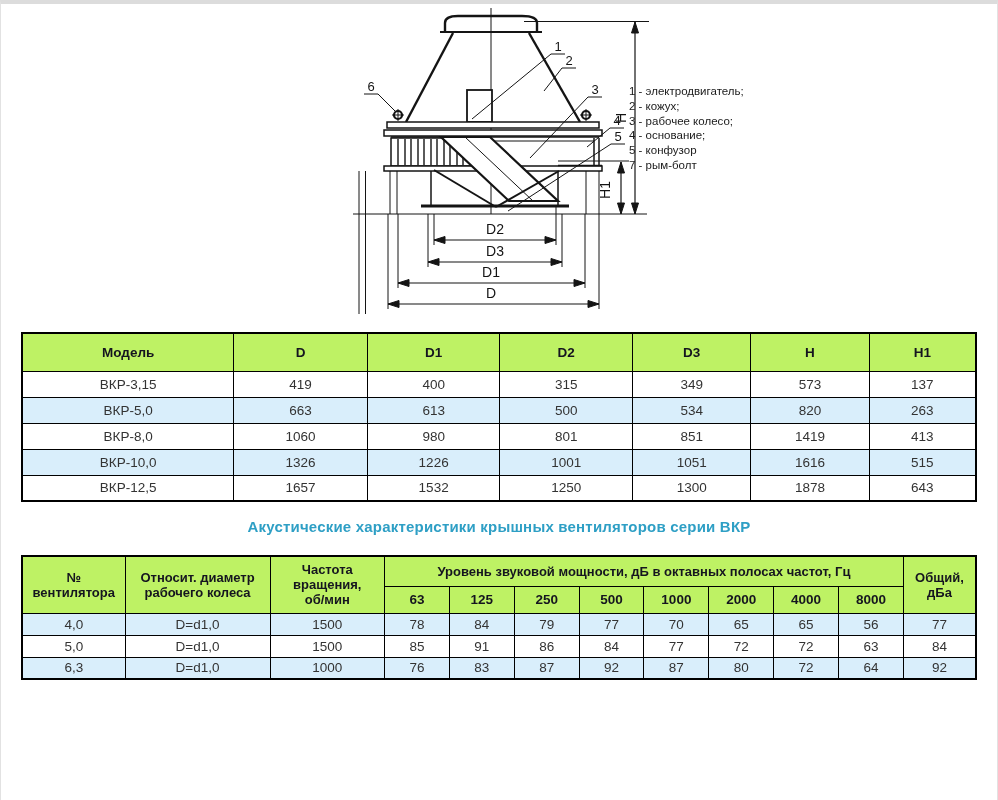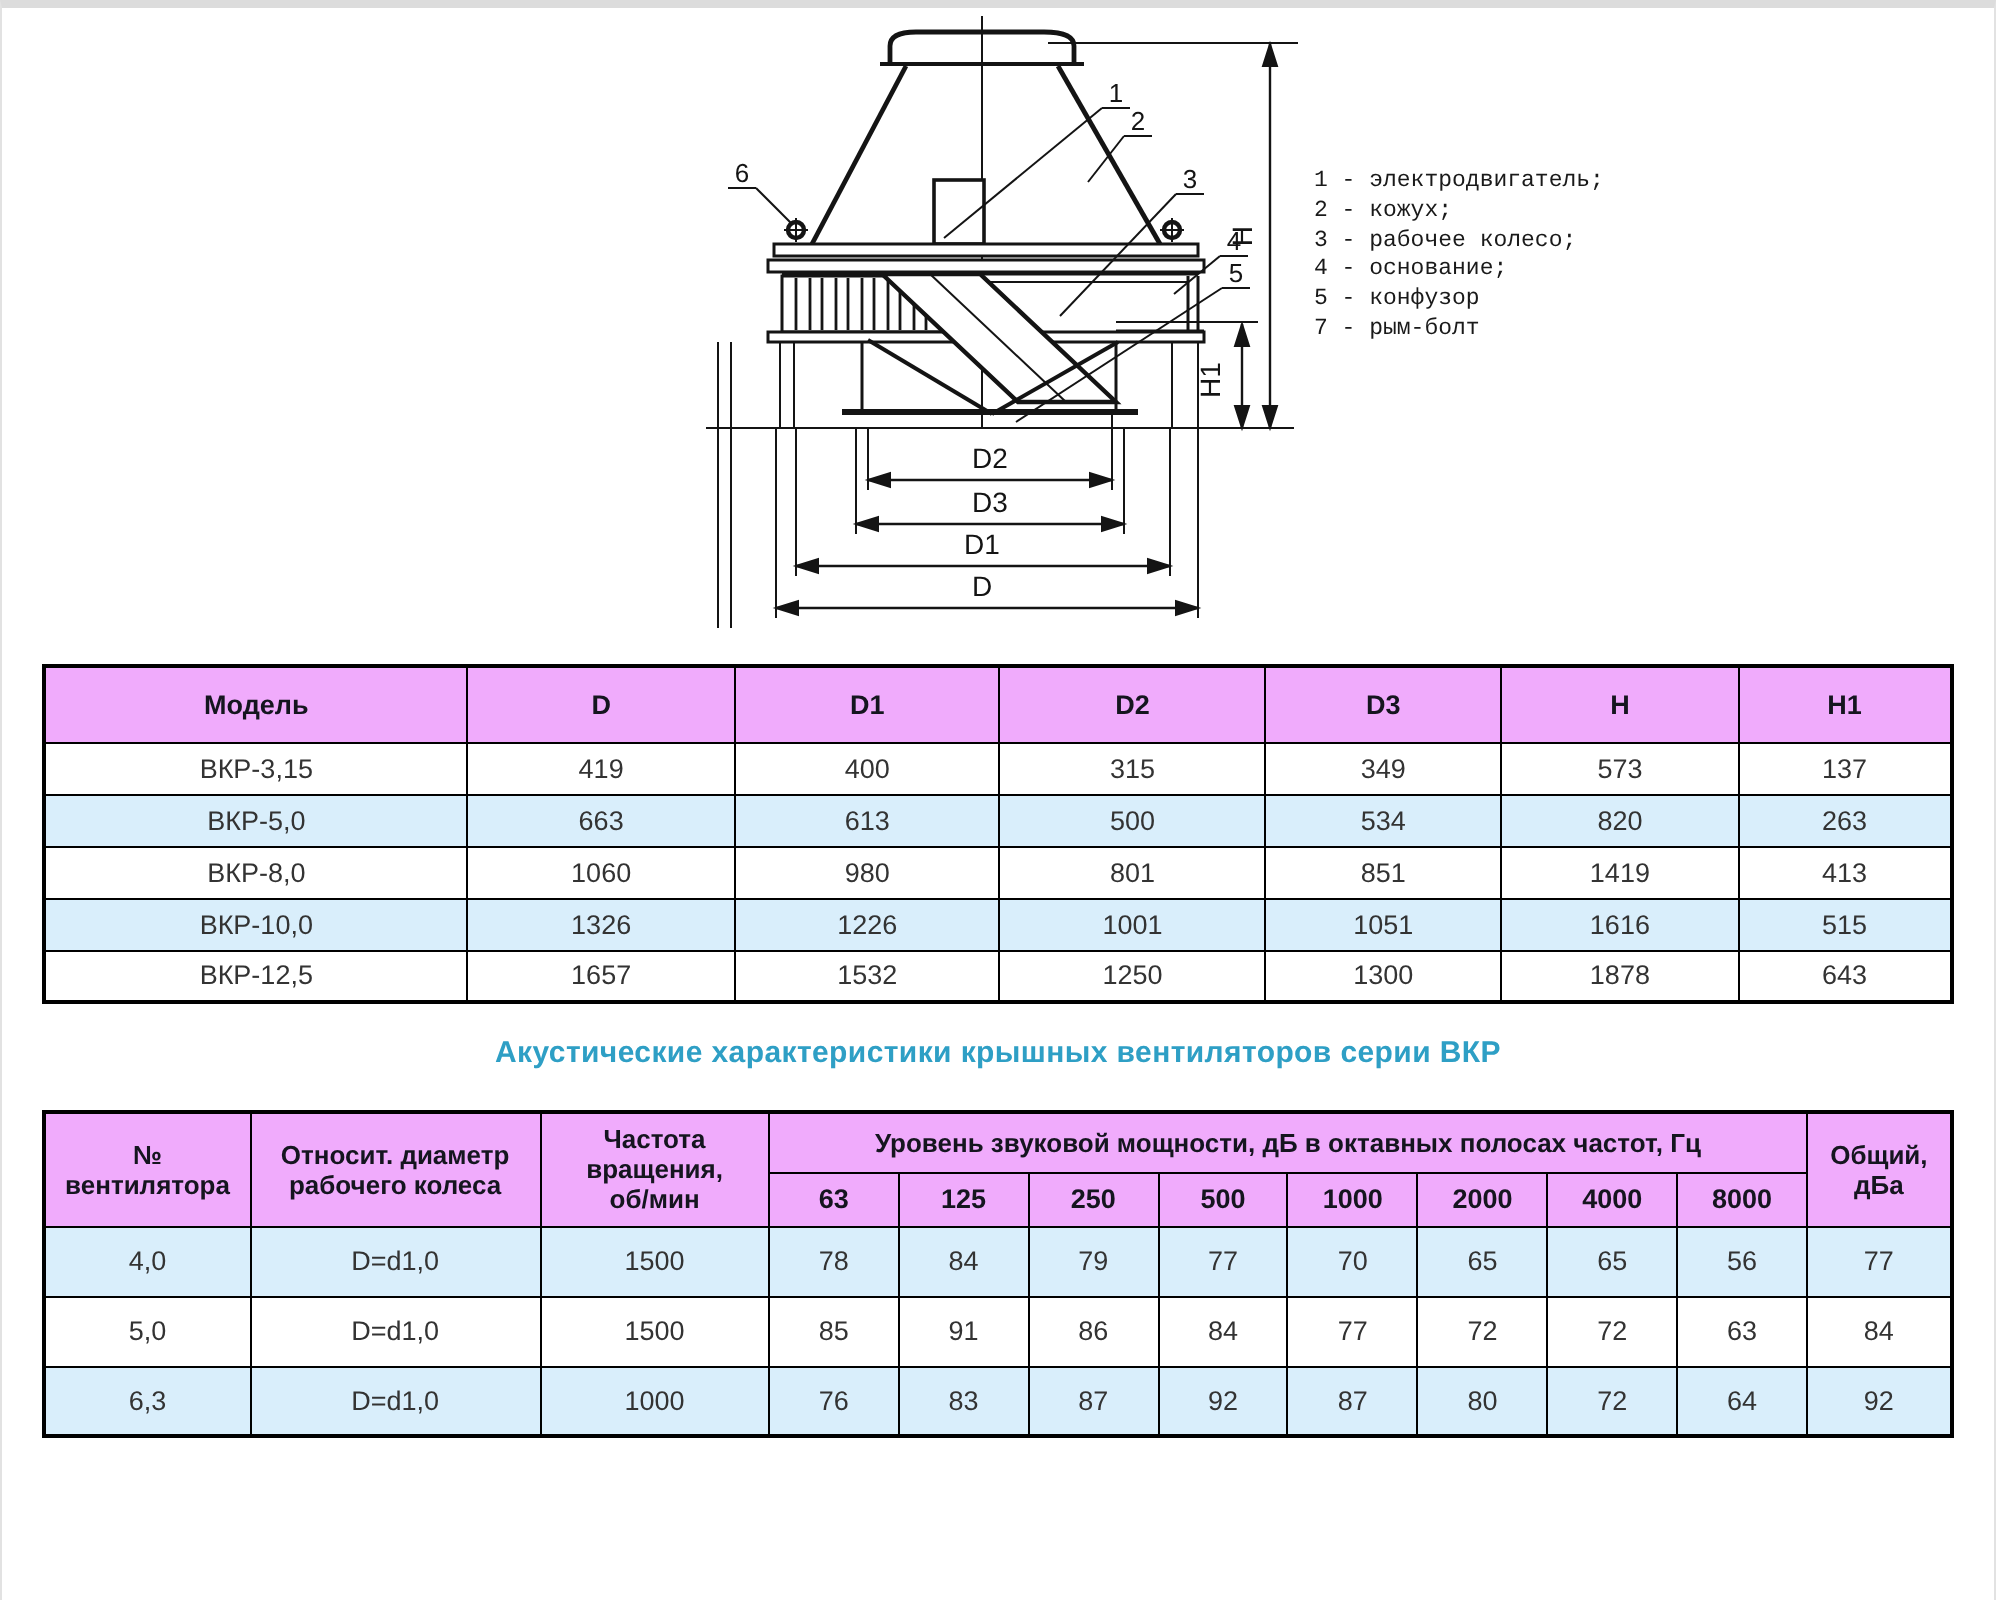--- a/index.html
+++ b/index.html
@@ -12,40 +12,40 @@
     width:998px; height:800px; overflow:hidden; background:#fff;
     border-top:4px solid #dcdcdc; border-left:1px solid #e2e2e2; border-right:1px solid #e2e2e2;
   }
   .sec-title {
     text-align:center; font-size:15px; font-weight:bold; color:#2e9fc5;
     margin-top:4px; letter-spacing:0.2px;
   }
   .diagram-wrap { position:relative; width:998px; height:322px; }
   .diagram-wrap svg { position:absolute; left:0; top:0; }
   .legend {
-    position:absolute; left:656px; top:80px; font-size:11.5px; line-height:14.8px; color:#1a1a1a;font-family:Liberation Mono, monospace;
+    position:absolute; left:628px; top:80px; font-size:11.5px; line-height:14.8px; color:#1a1a1a;
   }
   table {
     border-collapse:collapse; width:956px; margin:0 auto;
     table-layout:fixed; text-align:center;
   }
   th, td { border:1.5px solid #000; text-align:center; vertical-align:middle; }
   table { border:2px solid #000; }
-  th { background:#f0abfc; font-weight:bold; color:#15151f; }
+  th { background:#bef264; font-weight:bold; color:#15151f; }
   
   #dims-table th { height:38px; font-size:13.5px; }
   #dims-table td { height:26px; font-size:13.5px; color:#333; }
   #dims-table { margin-top:6px; }
   #dims-table tbody tr:nth-child(even) td { background:#d9eefb; }
   
   #acoustic-table { margin-top:20px; }
   #acoustic-table th { font-size:13px; }
   #acoustic-table .tier1 th { height:30px; }
   #acoustic-table .tier2 th { height:27px; font-size:13.5px; }
-  #acoustic-table td { height:35px; font-size:13.5px; color:#333; }
+  #acoustic-table td { height:22px; font-size:13.5px; color:#333; }
   #acoustic-table tbody tr:nth-child(odd) td { background:#d9eefb; }
   .ml { white-space:pre-line; line-height:15px; }
   #title-acoustic { margin-top:16px; }
   svg text { font-family:"Liberation Sans", sans-serif; fill:#141414; }
   .dimlbl { font-size:14px; }
   .numlbl { font-size:13px; }
 </style>
 </head>
 <body>
 

